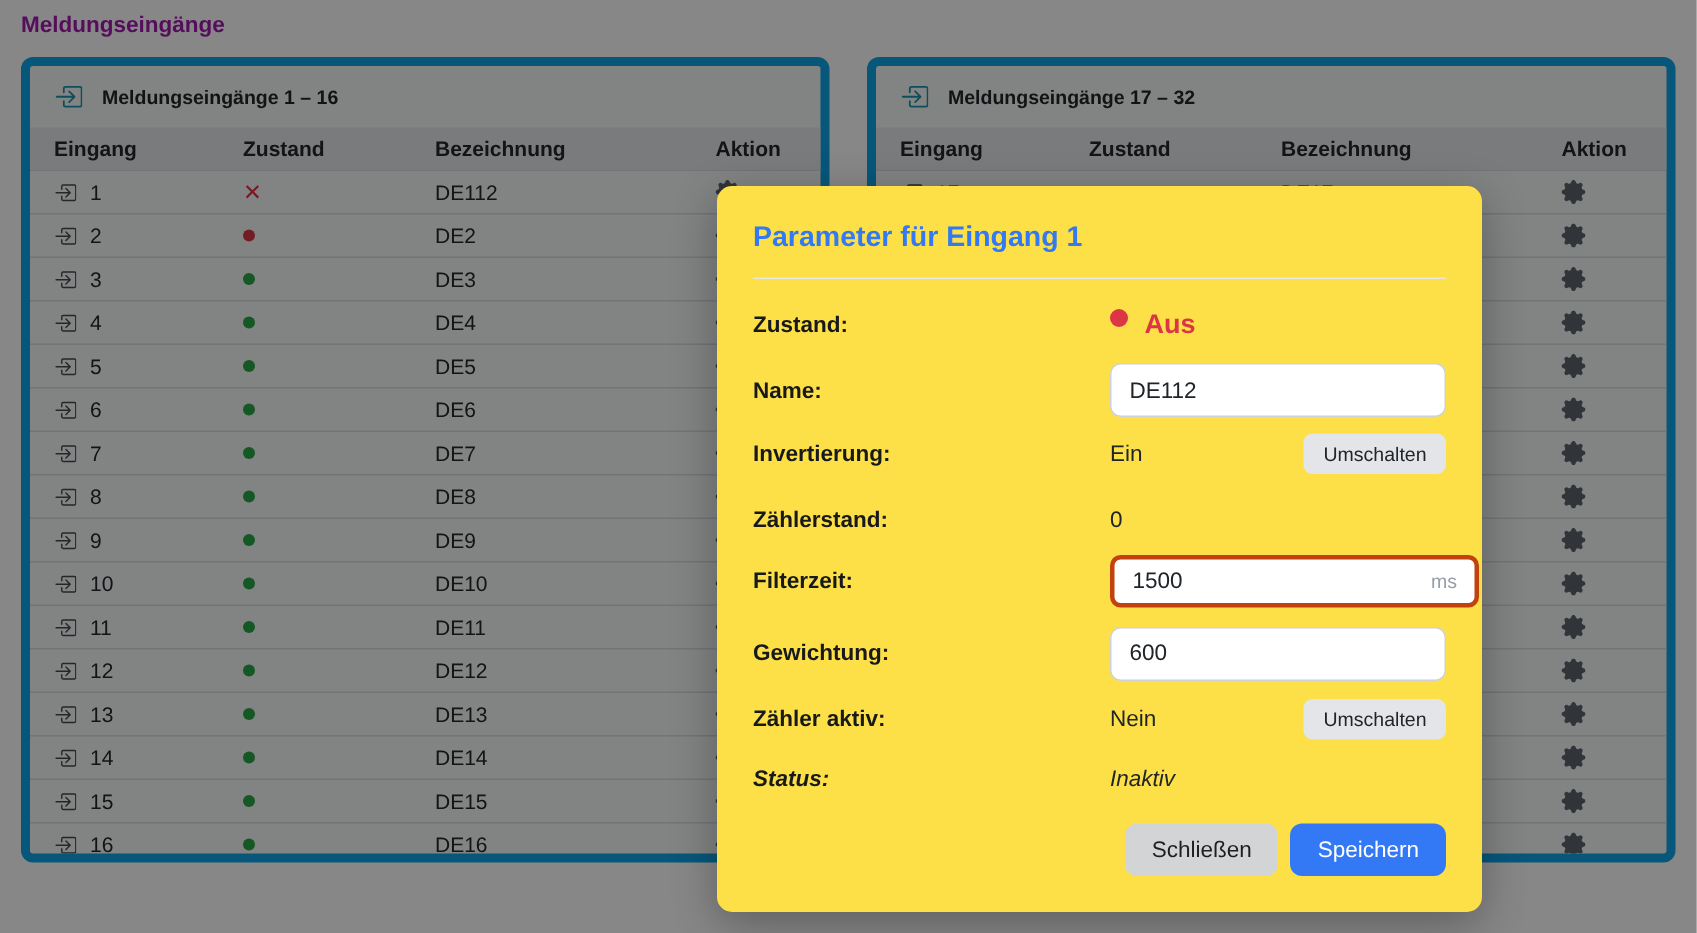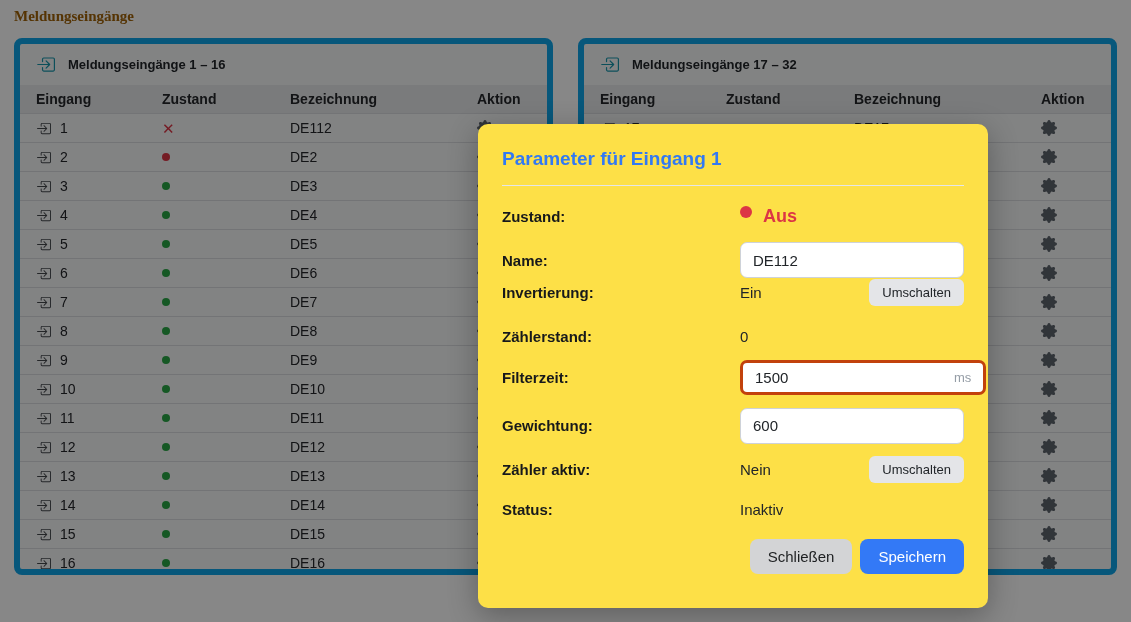--- a/index.html
+++ b/index.html
@@ -3,21 +3,21 @@
 <meta charset="utf-8">
 <style>
   * { margin:0; padding:0; box-sizing:border-box; }
   html,body { width:1131px; height:622px; overflow:hidden; }
   body {
     font-family: "Liberation Sans", "DejaVu Sans", sans-serif;
     background:#ffffff; color:#212529; position:relative;
   }
   .page-title {
     position:absolute; left:14px; top:8px;
-    font-size:15px; font-weight:bold; color:#a16207;font-family:Liberation Serif, serif;
+    font-size:15px; font-weight:bold; color:#a21caf;
   }
   
   .card {
     position:absolute; top:38px; width:539px; height:537px;
     background:#f6f7f8; border:6px solid #0ea5e9; border-radius:8px;
     overflow:hidden;
   }
   .card-left  { left:14px; }
   .card-right { left:578px; }
   .card-header {
@@ -82,26 +82,26 @@
     font-family:"Liberation Sans","DejaVu Sans",sans-serif;
   }
   .m-footer { display:flex; justify-content:flex-end; gap:8px; margin-top:18px; }
   .btn { border:none; border-radius:8px; font-size:15px; padding:9px 18px; cursor:pointer;
          font-family:"Liberation Sans","DejaVu Sans",sans-serif; }
   .btn-close { background:#d3d4d6; color:#1d1f21; }
   .btn-save  { background:#3379f6; color:#ffffff; }
   
   .r-zustand    { margin-top:16px; height:28px; }
   .r-name       { margin-top:12px; height:36px;align-items:center; }
-  .r-invert     { height:28px; }
+  .r-invert     { margin-top:10px; height:28px; }
   .r-zaehler    { margin-top:18px; height:24px; }
   .r-filter     { margin-top:12px; height:35px; }
   .r-gewicht    { margin-top:13px; height:35px; }
   .r-zaktiv     { margin-top:12px; height:28px; }
-  .r-status     { margin-top:14px; height:24px; }
+  .r-status     { margin-top:14px; height:24px;font-style:italic; }
 </style>
 </head>
 <body>
 
 <svg width="0" height="0" style="position:absolute">
   <defs>
     <symbol id="i-box-arrow" viewBox="0 0 16 16">
       <path fill="currentColor" d="M6 3.5a.5.5 0 0 1 .5-.5h8a.5.5 0 0 1 .5.5v9a.5.5 0 0 1-.5.5h-8a.5.5 0 0 1-.5-.5v-2a.5.5 0 0 0-1 0v2A1.5 1.5 0 0 0 6.5 14h8a1.5 1.5 0 0 0 1.5-1.5v-9A1.5 1.5 0 0 0 14.5 2h-8A1.5 1.5 0 0 0 5 3.5v2a.5.5 0 0 0 1 0v-2z"></path>
       <path fill="currentColor" d="M11.854 8.354a.5.5 0 0 0 0-.708l-3-3a.5.5 0 1 0-.708.708L10.293 7.5H1.5a.5.5 0 0 0 0 1h8.793l-2.147 2.146a.5.5 0 0 0 .708.708l3-3z"></path>
     </symbol>

